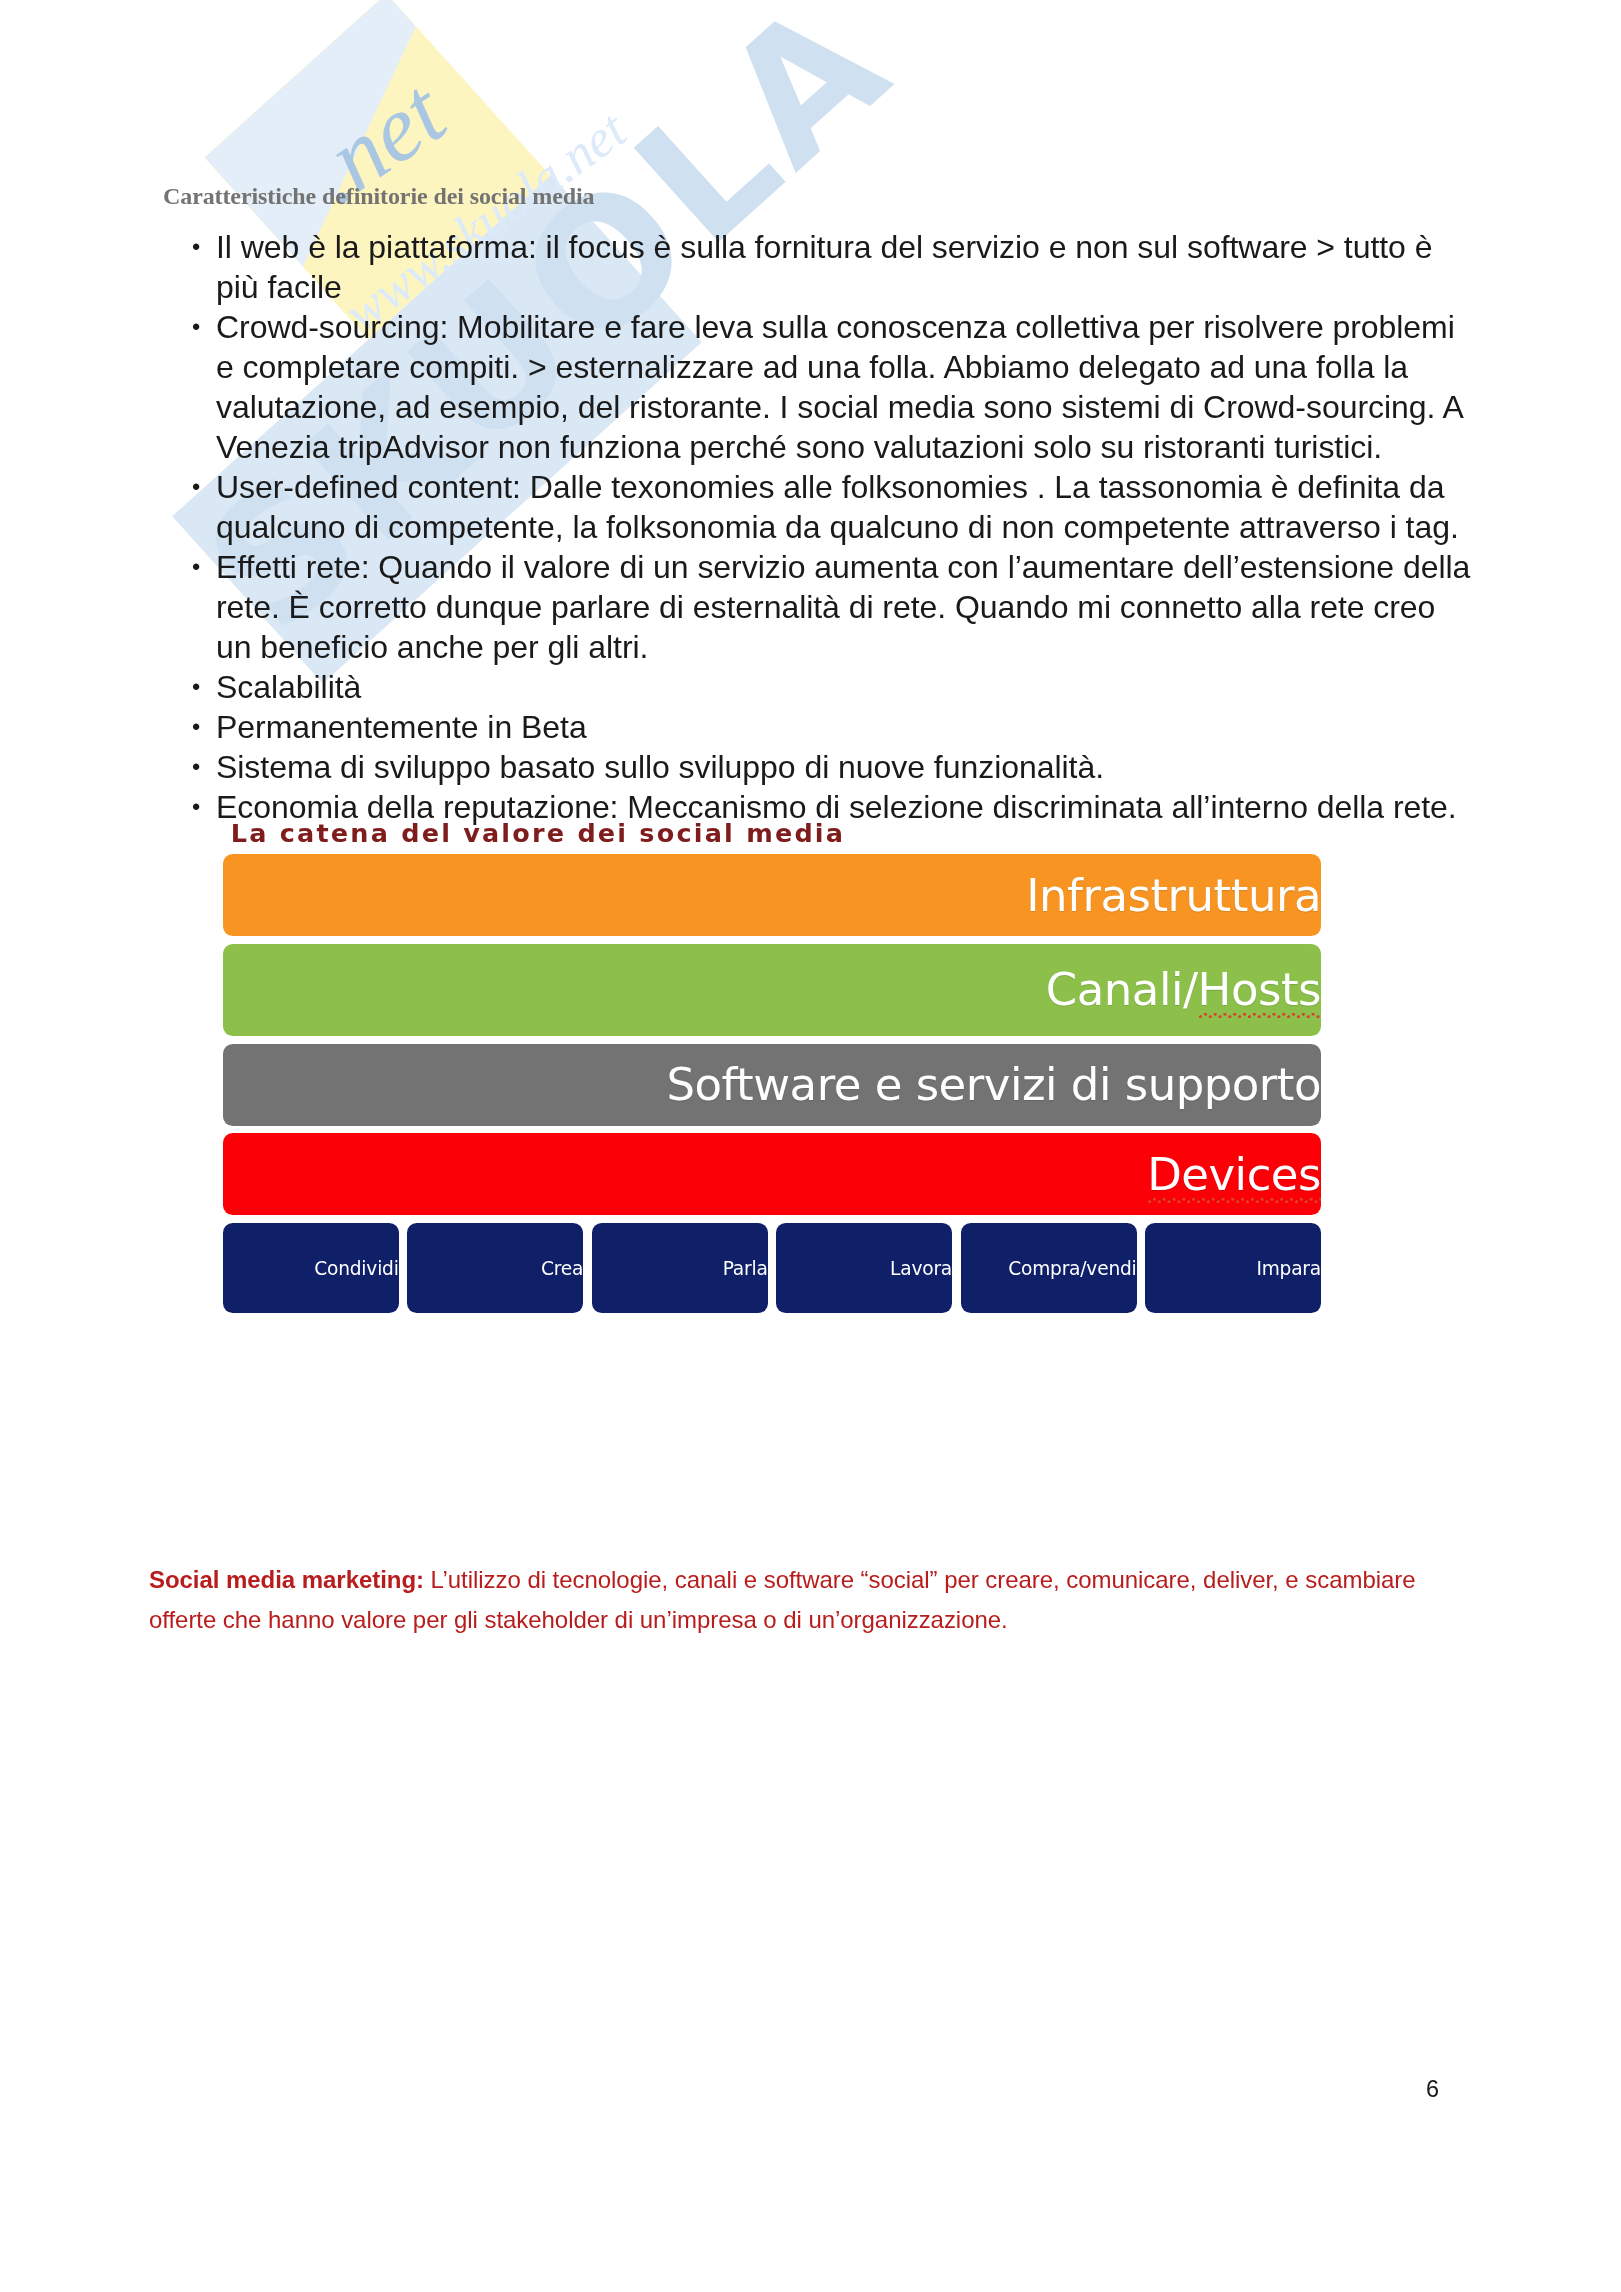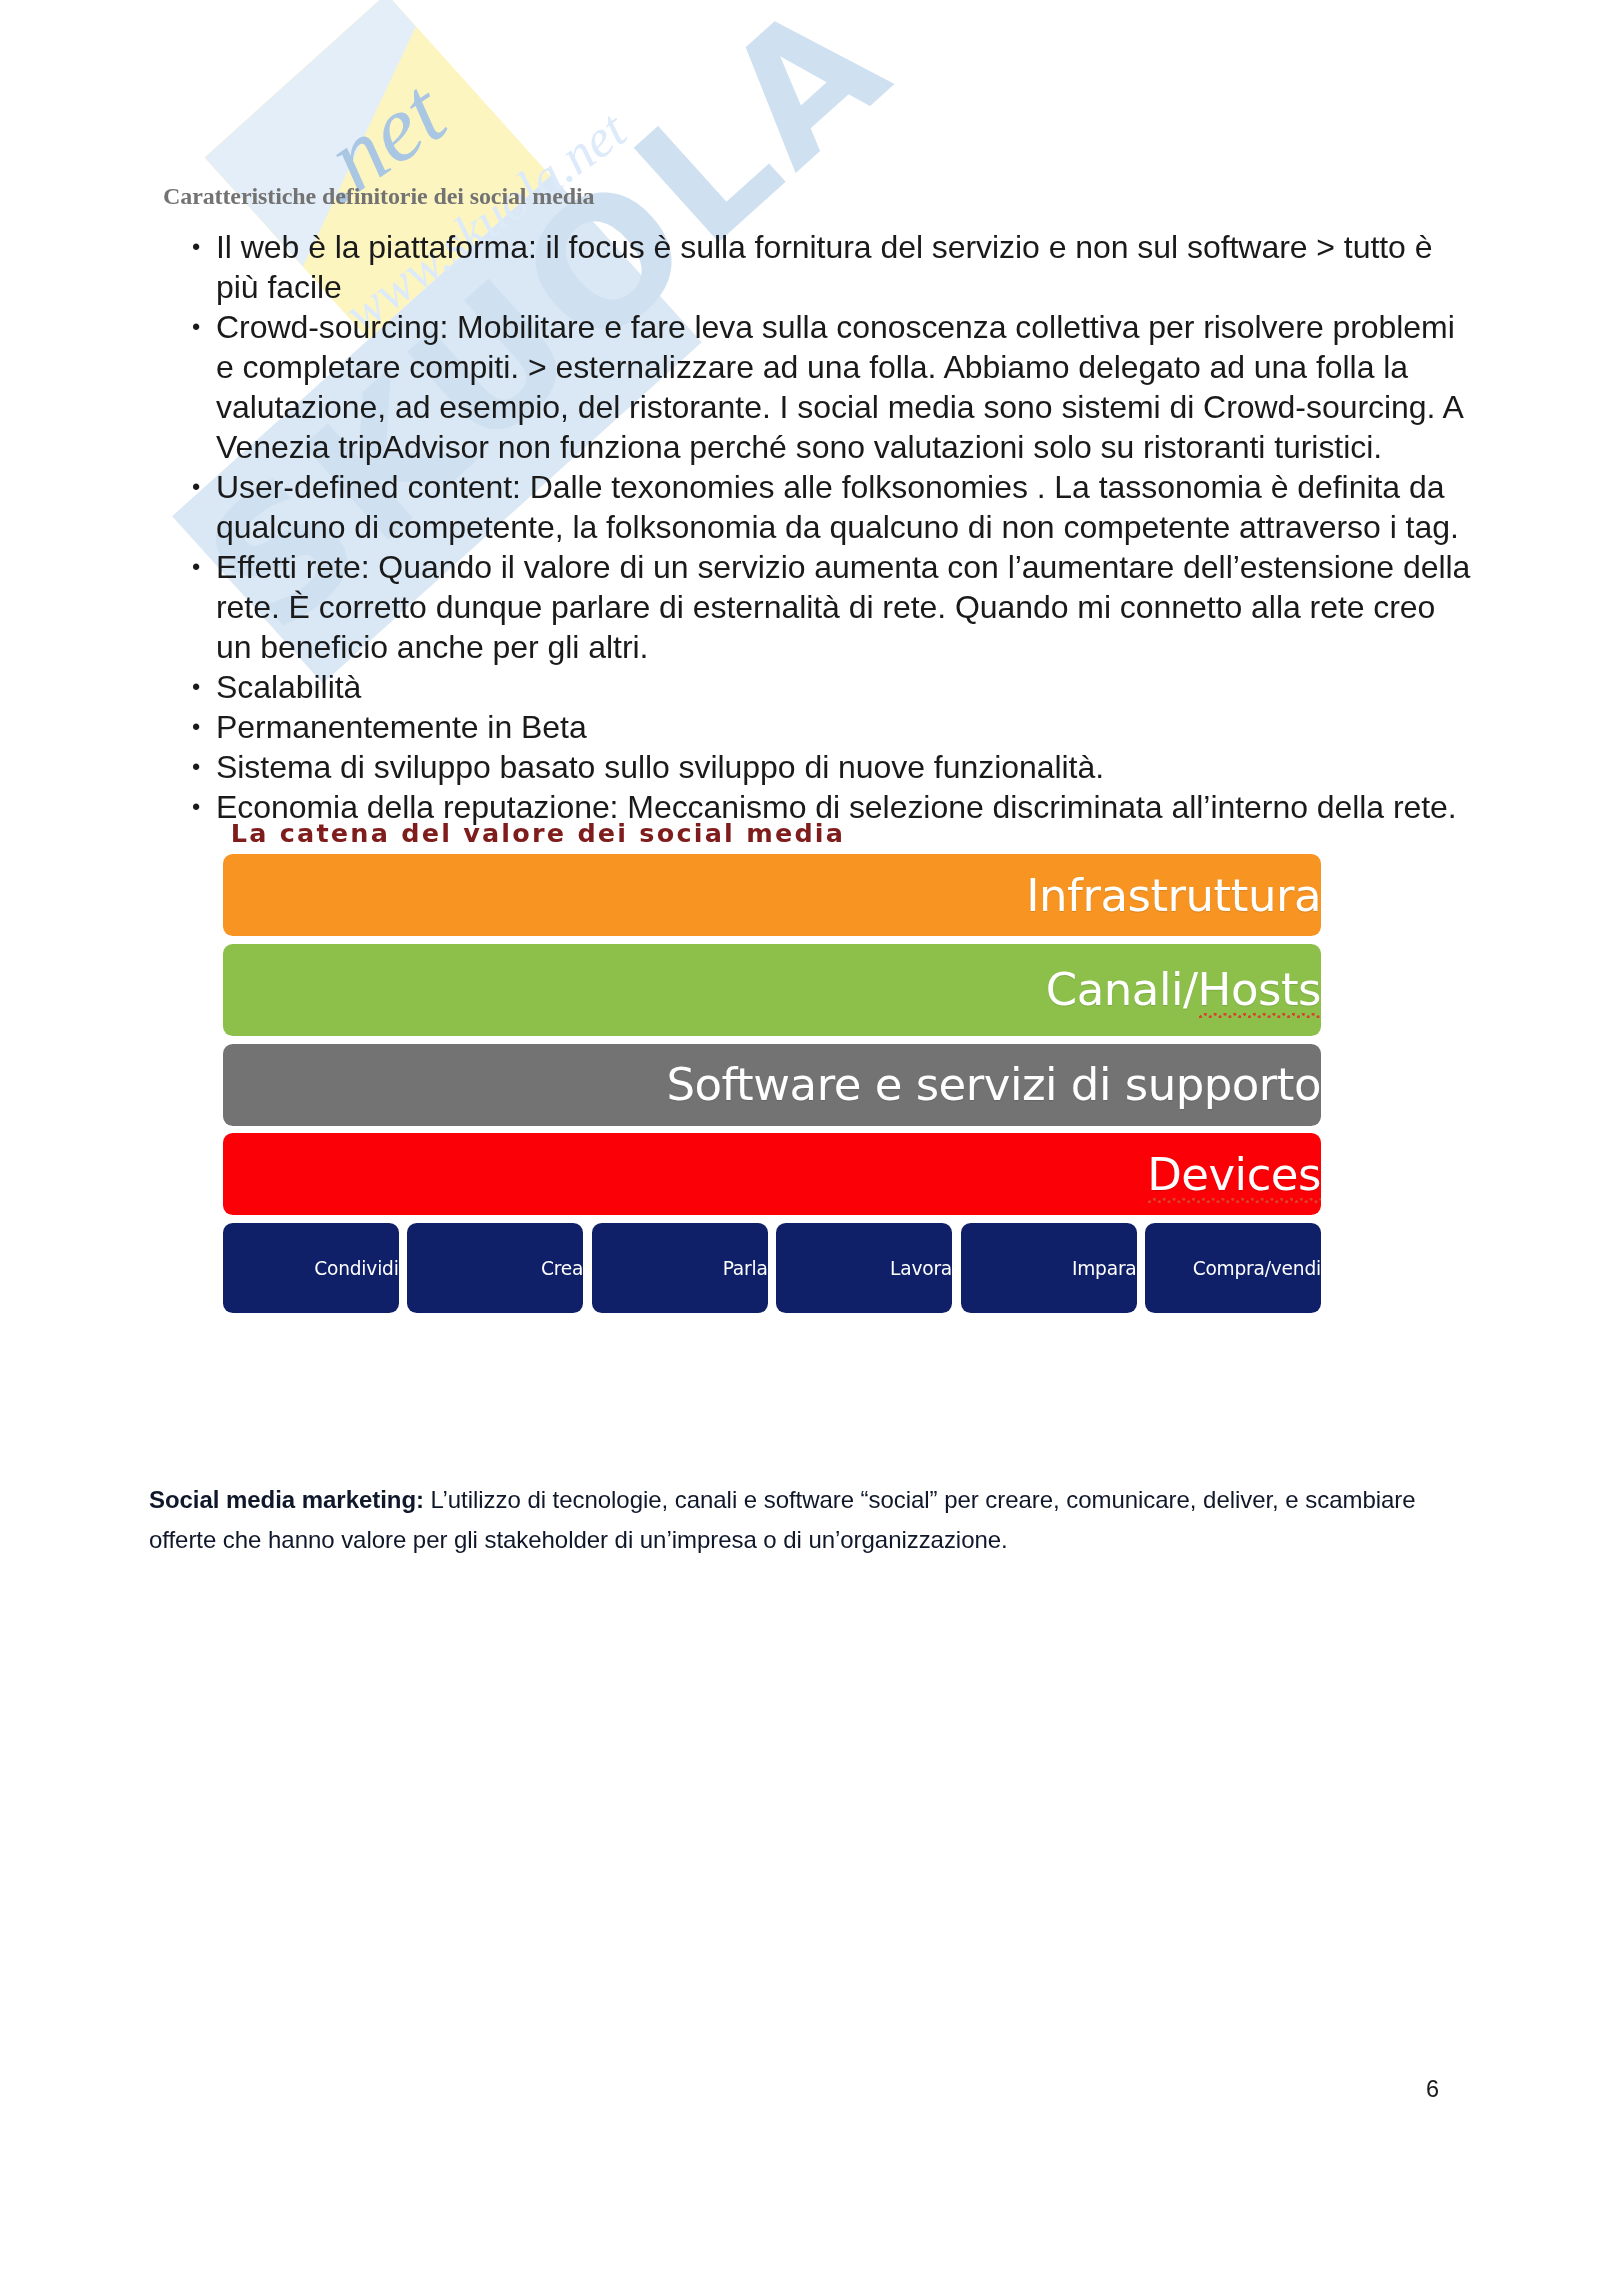--- a/index.html
+++ b/index.html
@@ -221,25 +221,25 @@
     font-size: 18.6px;
     font-weight: normal;
     letter-spacing: -0.2px;
     white-space: nowrap;
   }
 
   
   .closing {
     position: absolute;
     left: 149px;
-    top: 1480px;
+    top: 1560px;
     width: 1304px;
     font-size: 24px;
     line-height: 40px;
-    color: #0f172a;
+    color: #b91c1c;
     letter-spacing: -0.05px;
   }
   .closing b { font-weight: bold; }
 
   .page-number {
     position: absolute;
     left: 1426px;
     top: 2076px;
     font-size: 23.5px;
     color: #1a1a1a;
@@ -335,24 +335,24 @@
         <div class="chip">
             <span>Crea</span>
           </div>
         <div class="chip">
             <span>Parla</span>
           </div>
         <div class="chip">
             <span>Lavora</span>
           </div>
         <div class="chip">
+            <span>Compra/vendi</span>
+          </div>
+        <div class="chip">
             <span>Impara</span>
-          </div>
-        <div class="chip">
-            <span>Compra/vendi</span>
           </div>
       </div>
     </div>
 
     <div class="closing"><b>Social media marketing:</b><span> L’utilizzo di tecnologie, canali e software “social” per creare, comunicare, deliver, e scambiare offerte che hanno valore per gli stakeholder di un’impresa o di un’organizzazione.</span></div>
 
     <div class="page-number">6</div>
 
   </div>
 </div>

